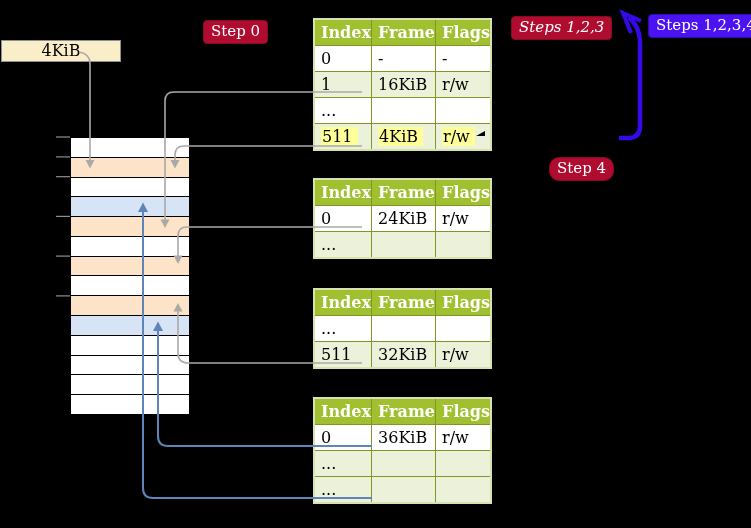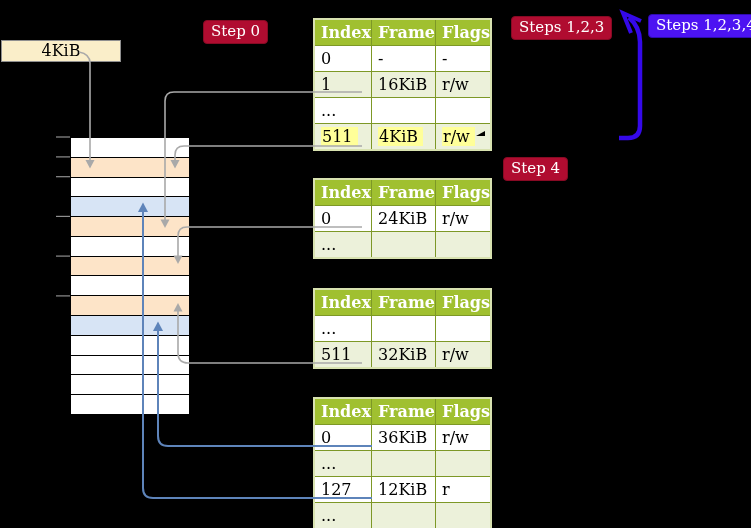--- a/index.html
+++ b/index.html
@@ -10,23 +10,23 @@
   #page-size-box{position:absolute;left:1px;top:40px;width:118px;height:20px;
     background:#faeec9;border:1px solid #8f8f8f;color:#000;font-size:16px;
     text-align:center;line-height:20px;z-index:3;}
 
   
   .badge{position:absolute;color:#fff;font-size:15px;line-height:17px;
     padding:2px 7px 3px;border-radius:4px;z-index:6;white-space:nowrap;}
   .badge.crimson{background:#b00c30;border:1.5px solid #870a24;}
   .badge.violet{background:#4c13f2;border:1.5px solid #2e0bb0;}
   #badge-step0{left:189px;top:20px;margin-left:14px;}
-  #badge-steps123{left:511px;top:16px;}
+  #badge-steps123{left:511px;top:16px;font-style:italic;}
   #badge-steps1234{left:648px;top:14px;}
-  #badge-step4{left:503px;top:157px;}
+  #badge-step4{left:549px;top:157px;border-radius:10px;}
 
   
   #memory-strip{position:absolute;left:70px;top:137px;width:120px;height:278px;
     display:flex;flex-direction:column;box-sizing:border-box;
     border:1px solid #000;z-index:1;}
   .mrow{flex:1;border-bottom:1.5px solid #000;}
   .mrow:last-child{border-bottom:none;}
   .mrow.white{background:#ffffff;}
   .mrow.peach{background:#fde4c8;}
   .mrow.blue{background:#d7e4f5;}
@@ -221,24 +221,19 @@
       <tr>
         <td>0</td>
         <td>36KiB</td>
         <td>r/w</td>
       </tr>
       <tr class="tint">
         <td>...</td>
         <td></td>
         <td></td>
       </tr>
-      <tr>
-        <td>127</td>
-        <td>12KiB</td>
-        <td>r</td>
-      </tr>
       <tr class="tint">
         <td>...</td>
         <td></td>
         <td></td>
       </tr>
     </tbody>
   </table>
 
 </body></html>

